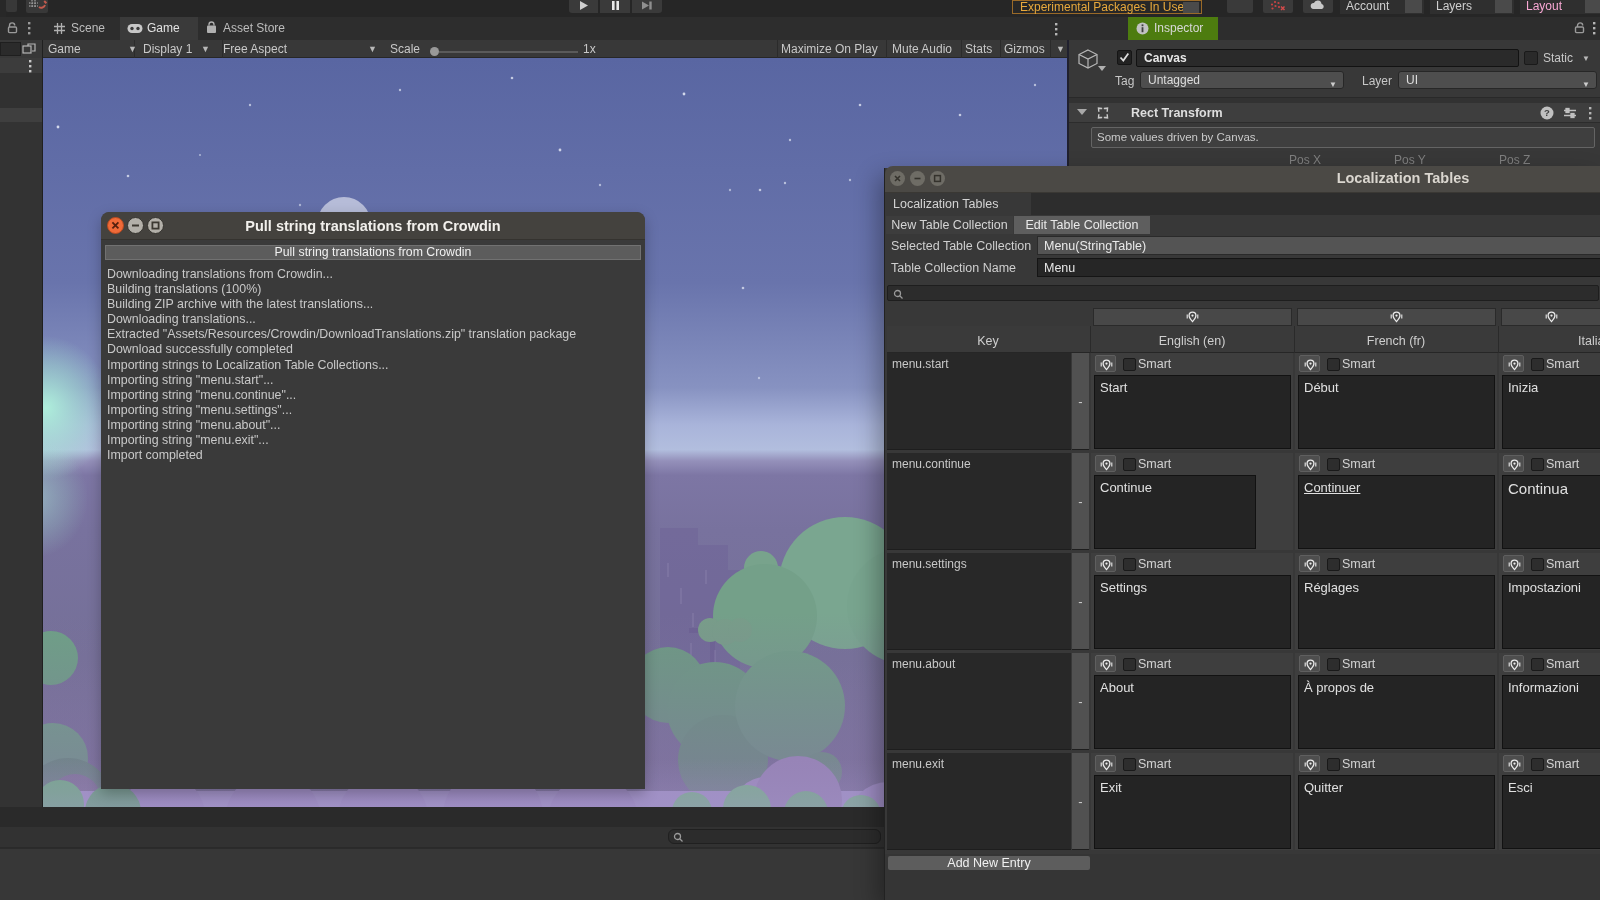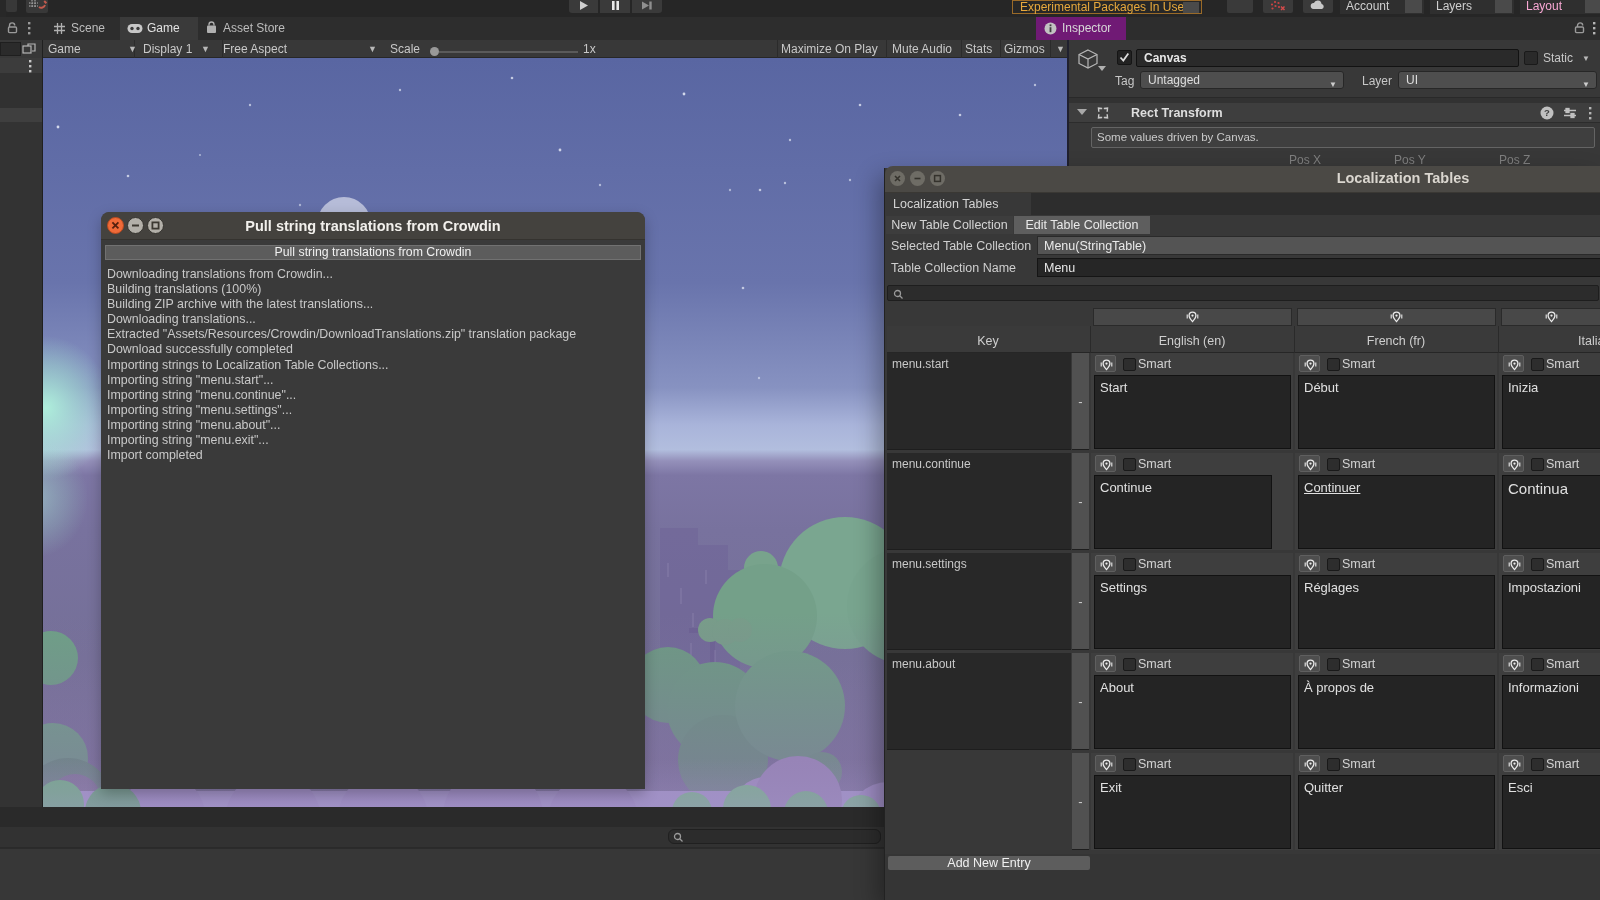--- a/index.html
+++ b/index.html
@@ -105,21 +105,21 @@
       </svg>
       <div class="abs txt" style="left:24px;top:4px;color:#bdbdbd;">Asset Store</div>
     </div>
 
     <div class="abs" style="left:1054px;top:5px;"><svg width="4" height="14" viewBox="0 0 4 14">
           <rect x="1" y="1" width="2.4" height="2.4" fill="#b5b5b5"></rect>
           <rect x="1" y="6" width="2.4" height="2.4" fill="#b5b5b5"></rect>
           <rect x="1" y="11" width="2.4" height="2.4" fill="#b5b5b5"></rect>
         </svg></div>
 
-    <div class="abs" style="left:1036px;top:0;width:90px;height:23px;background:#701a75;">
+    <div class="abs" style="left:1128px;top:0;width:90px;height:23px;background:#4d7c0f;">
       <svg class="abs" style="left:8px;top:5px;" width="13" height="13" viewBox="0 0 13 13">
         <circle cx="6.5" cy="6.5" r="6" fill="#c2c2c2"></circle>
         <rect x="5.6" y="5.2" width="1.8" height="5" fill="#3e3e3e"></rect>
         <rect x="5.6" y="2.4" width="1.8" height="1.8" fill="#3e3e3e"></rect>
       </svg>
       <div class="abs txt" style="left:26px;top:4px;color:#d8d8d8;">Inspector</div>
     </div>
     <svg class="abs" style="left:1572px;top:4px;" width="14" height="14" viewBox="0 0 14 14">
       <path d="M5.5 6 v-1.5 a2.6 2.6 0 0 1 5.2 0" fill="none" stroke="#9a9a9a" stroke-width="1.4"></path>
       <rect x="3.5" y="6" width="8" height="5.6" rx="1" fill="none" stroke="#9a9a9a" stroke-width="1.4"></rect>
@@ -487,21 +487,21 @@
     <div class="abs" style="left:206px;top:285px;width:202px;height:97px;background:#3e3e3e;">
       <div class="abs" style="left:4px;top:2px;width:21px;height:17px;background:#4e4e4e;border:1px solid #5f5f5f;border-radius:2px;">
           <svg class="abs" style="left:4px;top:3px;" width="13" height="13" viewBox="0 0 13 13">
 <path d="M6.5 1.2 a3.4 3.4 0 0 1 3.4 3.4 c0 2.4 -3.4 6 -3.4 6 s-3.4 -3.6 -3.4 -6 a3.4 3.4 0 0 1 3.4 -3.4 z" fill="none" stroke="#ececec" stroke-width="1.3"></path>
 <circle cx="6.5" cy="4.6" r="1.1" fill="#ececec"></circle>
 <path d="M1.2 3.4 v4 M11.8 3.4 v4" stroke="#ececec" stroke-width="1.1"></path>
 </svg>
         </div>
       <div class="abs" style="left:32px;top:5px;width:13px;height:13px;background:#2d2d2d;border:1px solid #191919;border-radius:2px;"></div>
       <div class="abs" style="left:47px;top:4px;font-size:12.5px;color:#d2d2d2;">Smart</div>
-      <div class="abs" style="left:3px;top:22px;width:178px;height:74px;background:#242424;border:1px solid #121212;">
+      <div class="abs" style="left:3px;top:22px;width:162px;height:74px;background:#242424;border:1px solid #121212;">
           <div class="abs" style="left:5px;top:4px;font-size:13px;color:#e0e0e0;">Continue</div>
         </div>
     </div>
     <div class="abs" style="left:410px;top:285px;width:202px;height:97px;background:#3e3e3e;">
       <div class="abs" style="left:4px;top:2px;width:21px;height:17px;background:#4e4e4e;border:1px solid #5f5f5f;border-radius:2px;">
           <svg class="abs" style="left:4px;top:3px;" width="13" height="13" viewBox="0 0 13 13">
 <path d="M6.5 1.2 a3.4 3.4 0 0 1 3.4 3.4 c0 2.4 -3.4 6 -3.4 6 s-3.4 -3.6 -3.4 -6 a3.4 3.4 0 0 1 3.4 -3.4 z" fill="none" stroke="#ececec" stroke-width="1.3"></path>
 <circle cx="6.5" cy="4.6" r="1.1" fill="#ececec"></circle>
 <path d="M1.2 3.4 v4 M11.8 3.4 v4" stroke="#ececec" stroke-width="1.1"></path>
 </svg>
@@ -611,20 +611,23 @@
 <circle cx="6.5" cy="4.6" r="1.1" fill="#ececec"></circle>
 <path d="M1.2 3.4 v4 M11.8 3.4 v4" stroke="#ececec" stroke-width="1.1"></path>
 </svg>
         </div>
       <div class="abs" style="left:32px;top:5px;width:13px;height:13px;background:#2d2d2d;border:1px solid #191919;border-radius:2px;"></div>
       <div class="abs" style="left:47px;top:4px;font-size:12.5px;color:#d2d2d2;">Smart</div>
       <div class="abs" style="left:3px;top:22px;width:197px;height:74px;background:#242424;border:1px solid #121212;">
           <div class="abs" style="left:5px;top:4px;font-size:13px;color:#e0e0e0;">Informazioni</div>
         </div>
     </div>
+    <div class="abs" style="left:2px;top:585px;width:184px;height:97px;background:#282828;border-bottom:1px solid #1e1e1e;">
+        <div class="abs" style="left:5px;top:4px;font-size:12px;color:#c8c8c8;">menu.exit</div>
+      </div>
     <div class="abs" style="left:187px;top:585px;width:17px;height:97px;background:#515151;border-bottom:1px solid #1e1e1e;color:#cfcfcf;font-size:13px;text-align:center;line-height:97px;">-</div>
     <div class="abs" style="left:206px;top:585px;width:202px;height:97px;background:#3e3e3e;">
       <div class="abs" style="left:4px;top:2px;width:21px;height:17px;background:#4e4e4e;border:1px solid #5f5f5f;border-radius:2px;">
           <svg class="abs" style="left:4px;top:3px;" width="13" height="13" viewBox="0 0 13 13">
 <path d="M6.5 1.2 a3.4 3.4 0 0 1 3.4 3.4 c0 2.4 -3.4 6 -3.4 6 s-3.4 -3.6 -3.4 -6 a3.4 3.4 0 0 1 3.4 -3.4 z" fill="none" stroke="#ececec" stroke-width="1.3"></path>
 <circle cx="6.5" cy="4.6" r="1.1" fill="#ececec"></circle>
 <path d="M1.2 3.4 v4 M11.8 3.4 v4" stroke="#ececec" stroke-width="1.1"></path>
 </svg>
         </div>
       <div class="abs" style="left:32px;top:5px;width:13px;height:13px;background:#2d2d2d;border:1px solid #191919;border-radius:2px;"></div>

